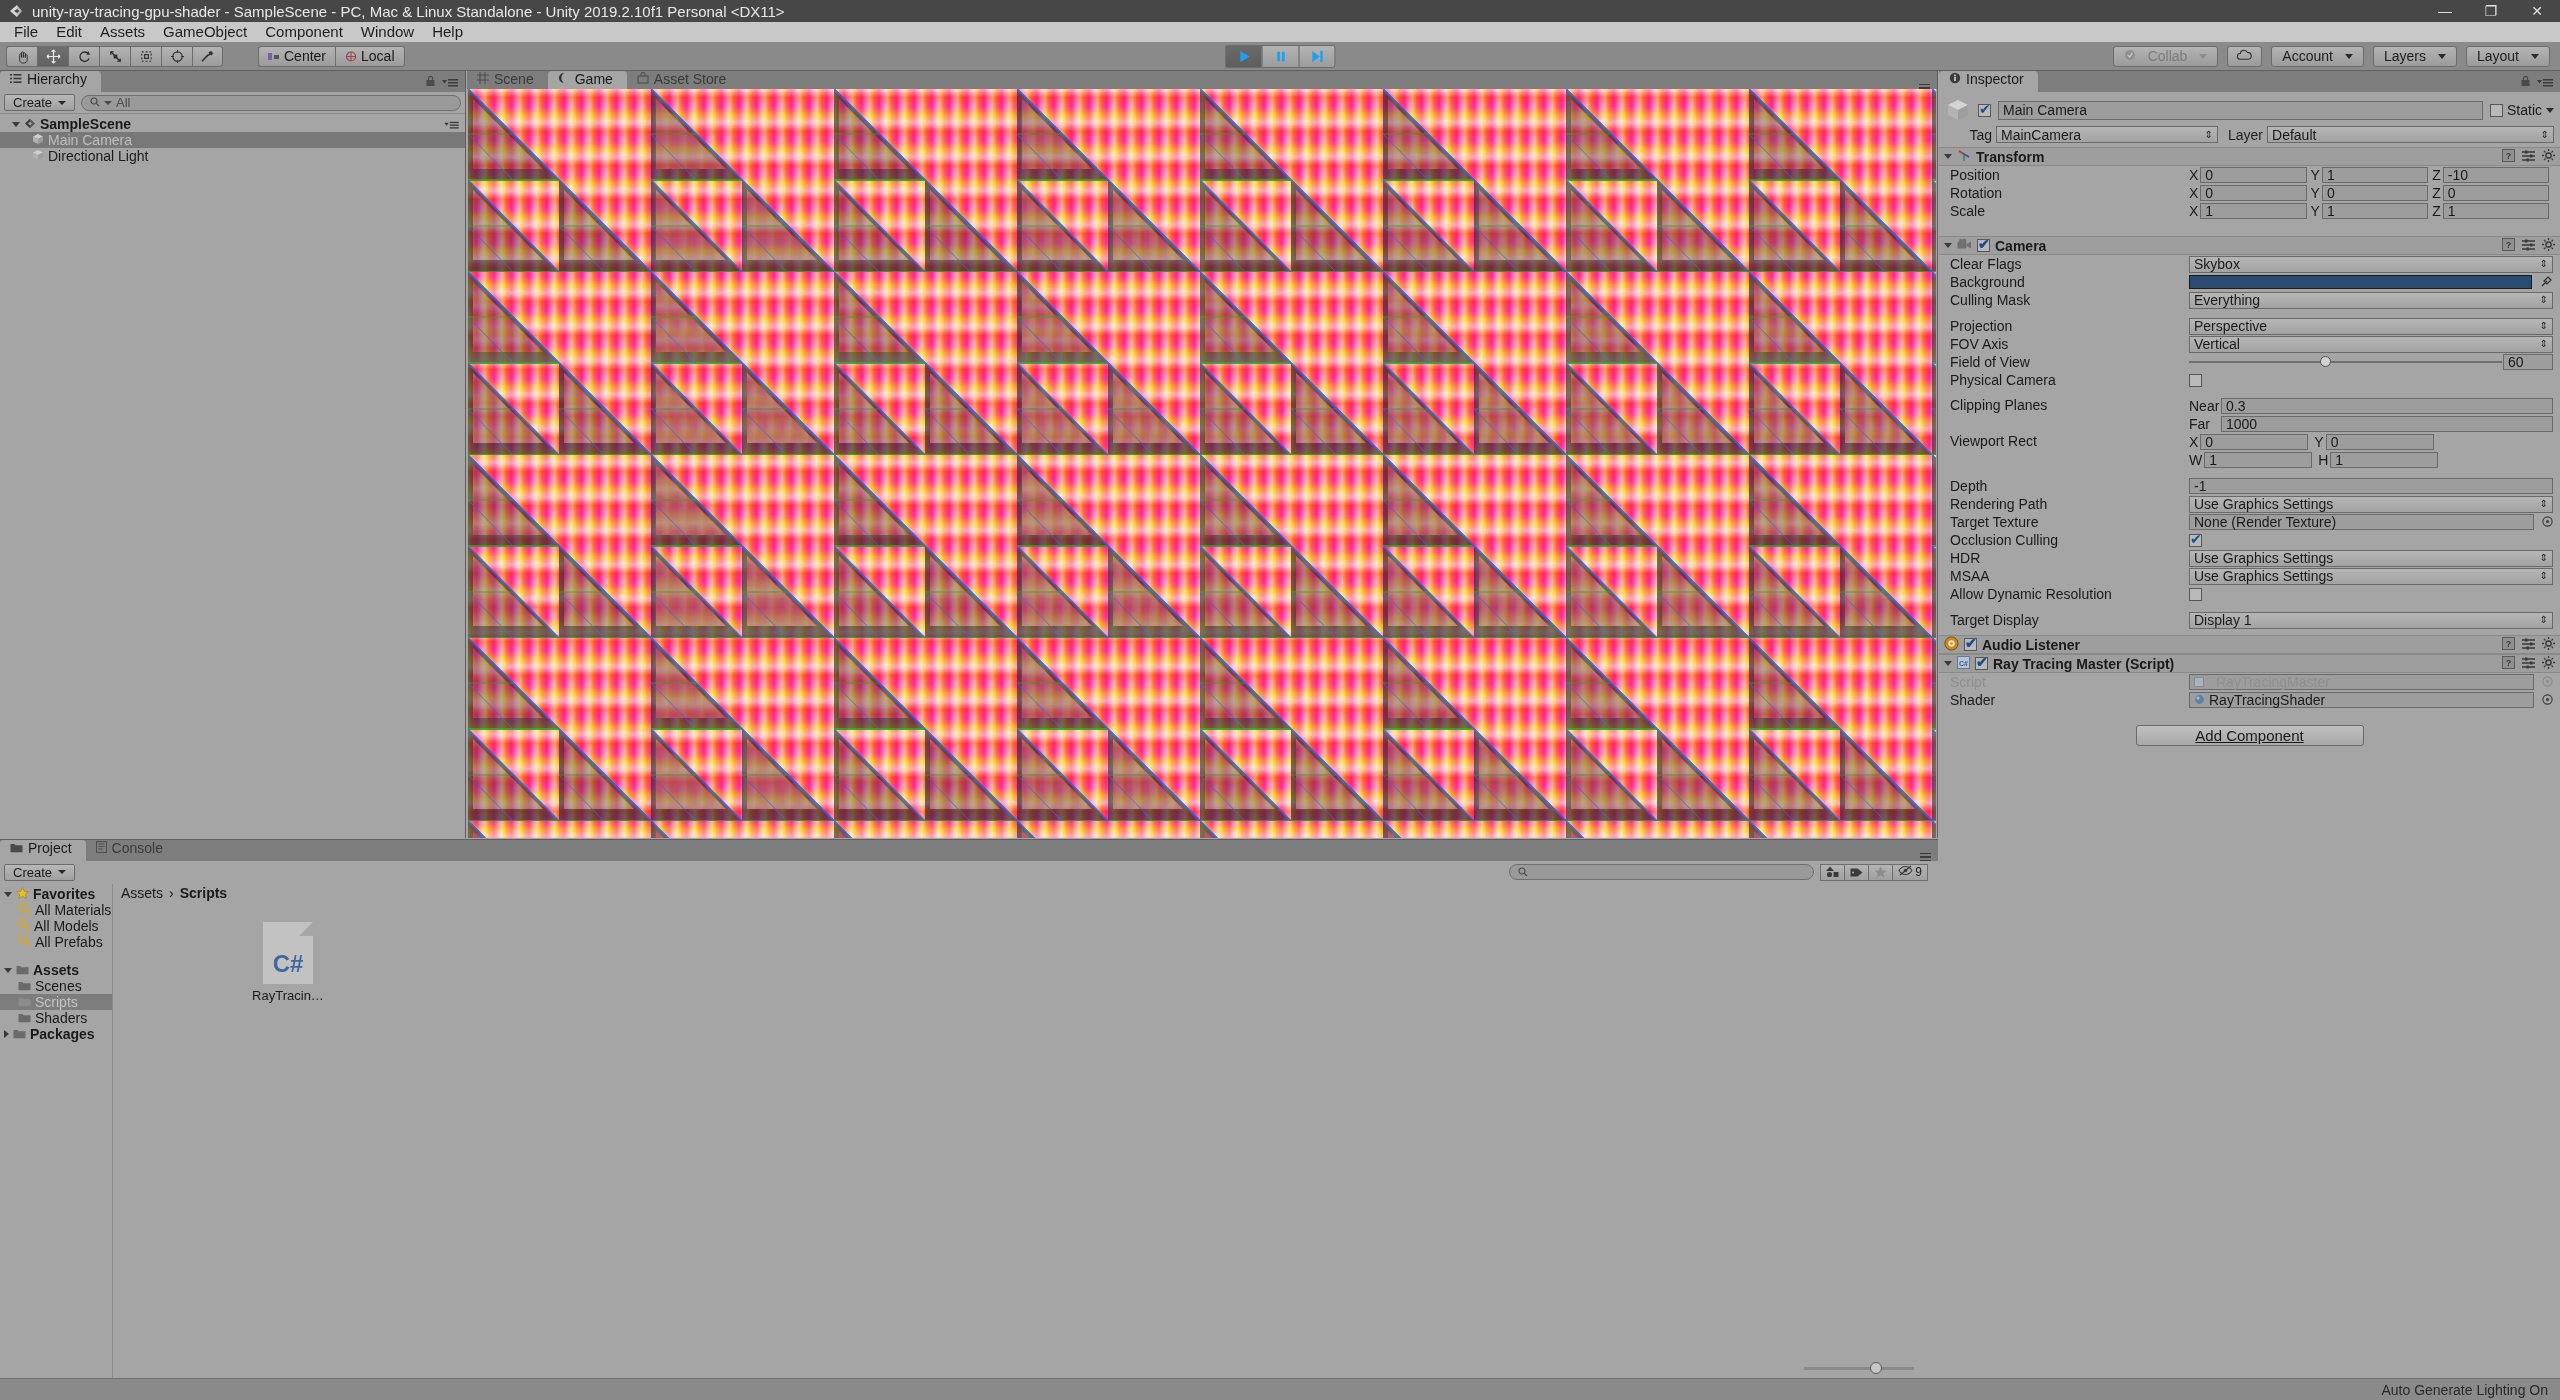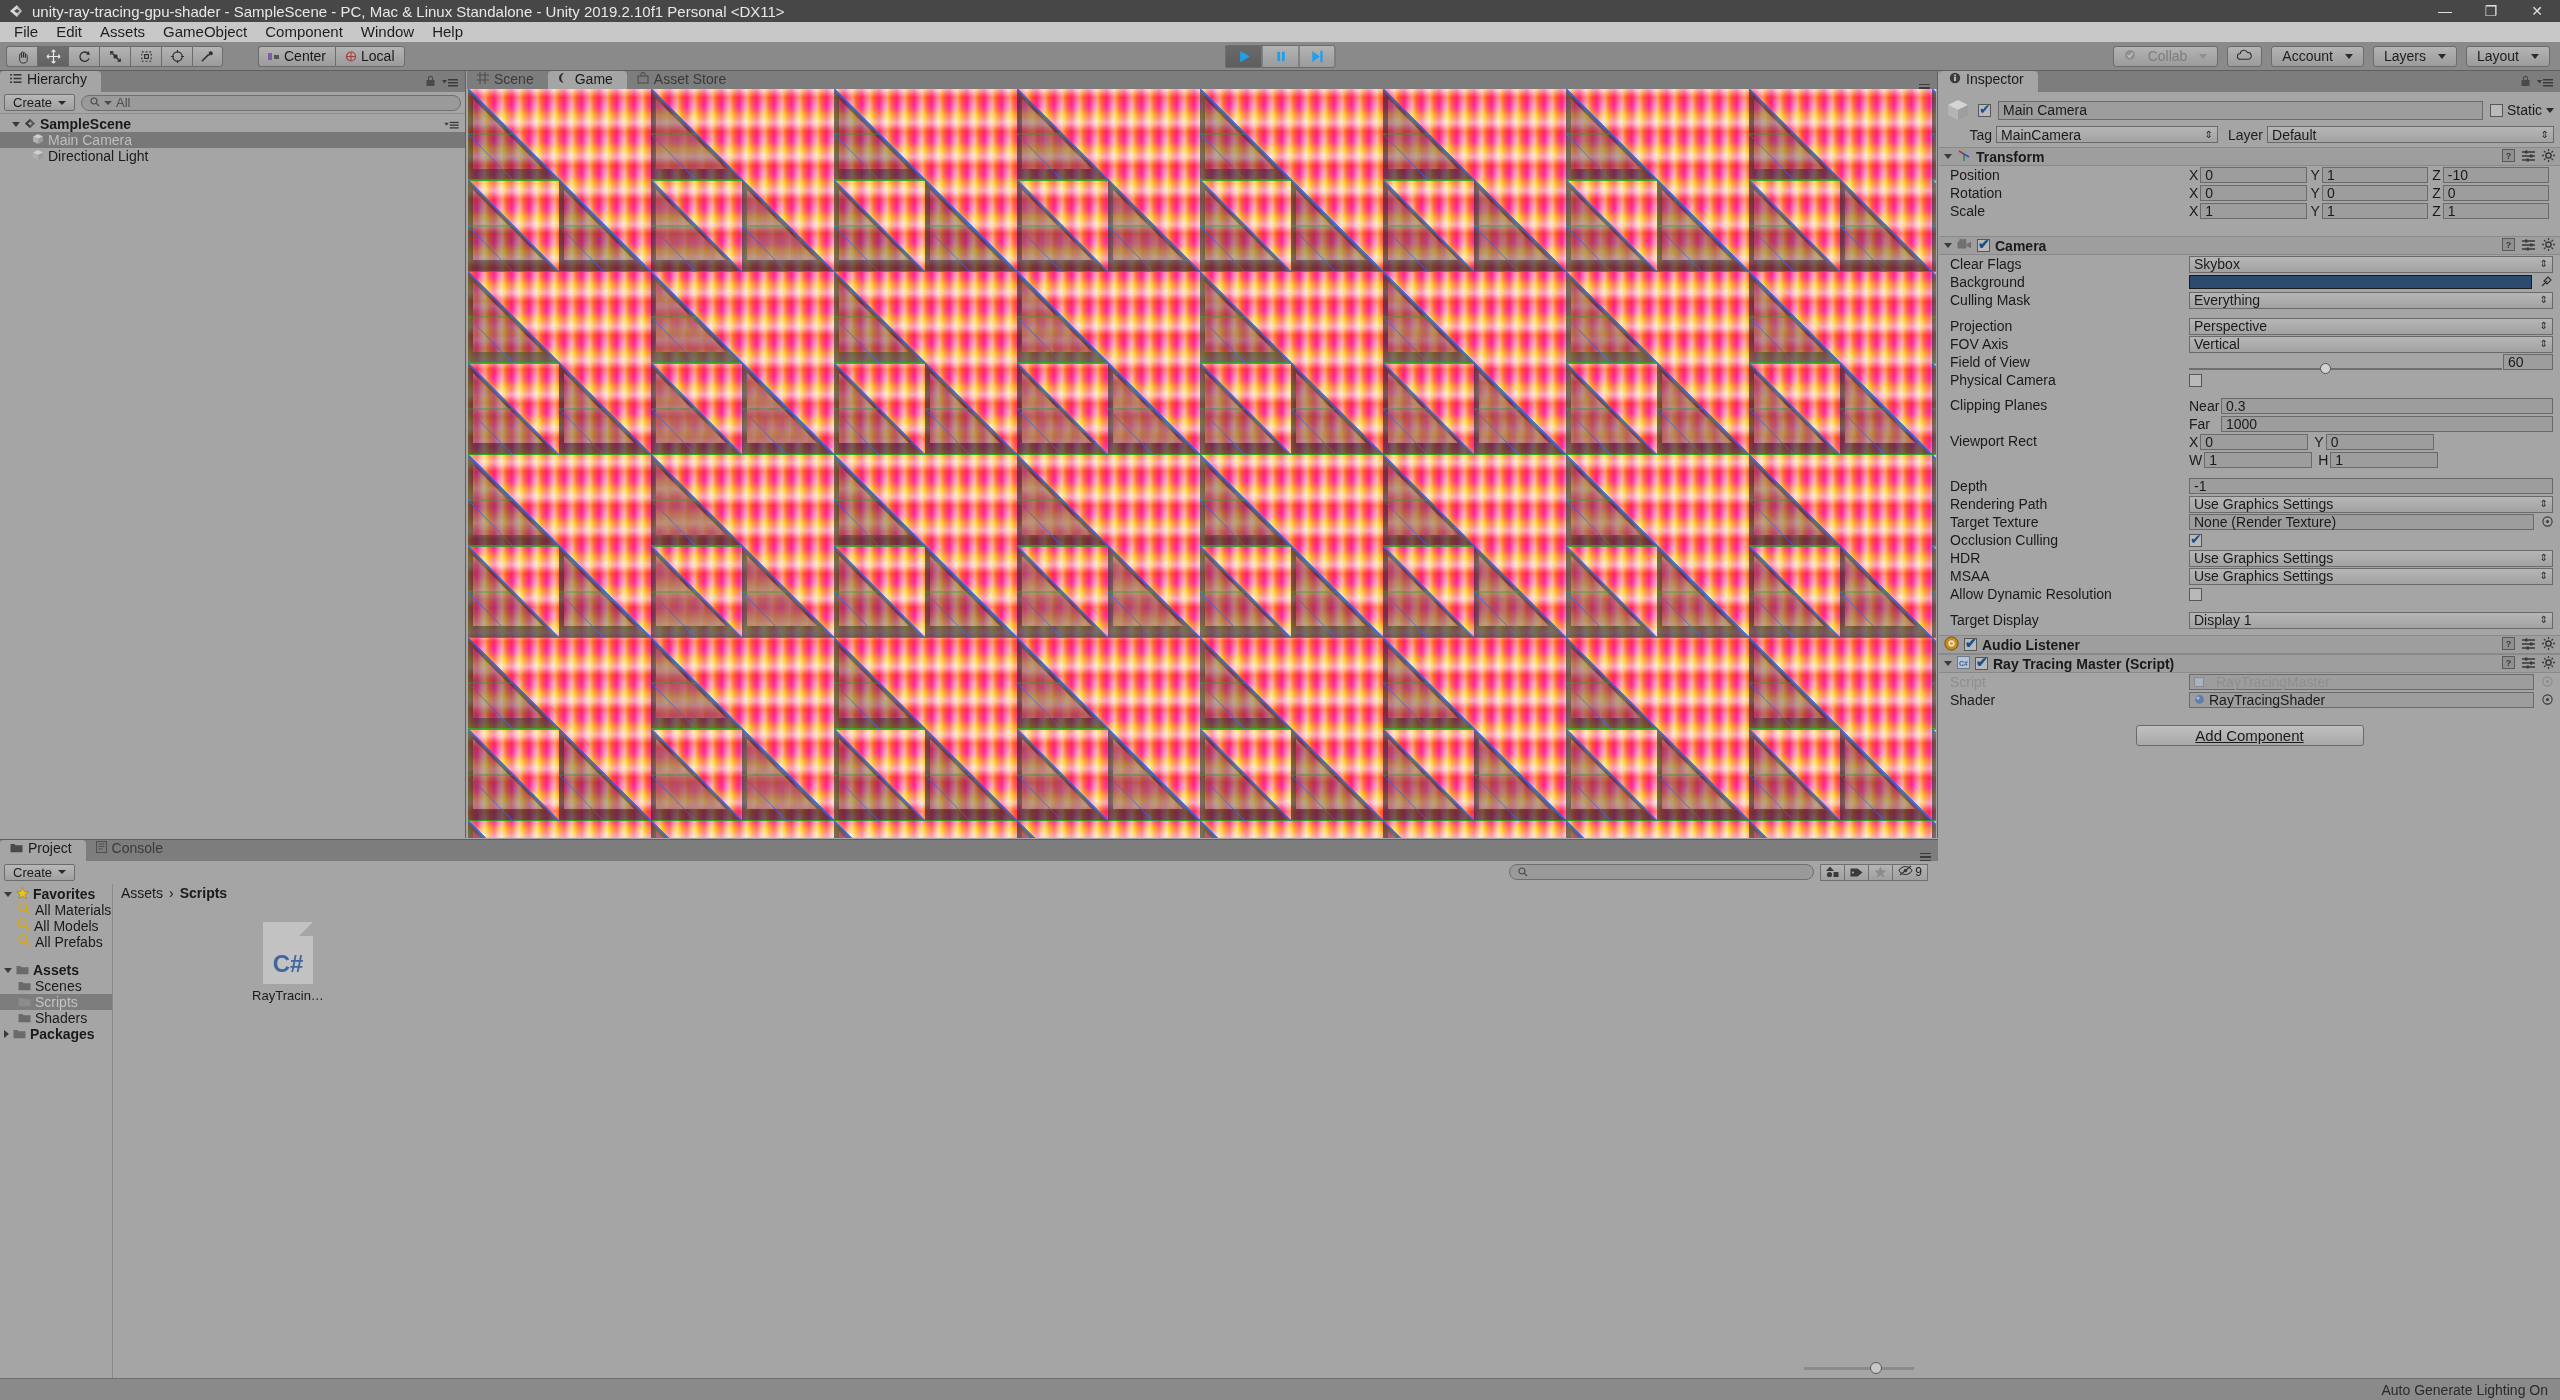--- a/index.html
+++ b/index.html
@@ -758,21 +758,21 @@
         </div>
         <div class="prow">
           <span class="plabel">FOV Axis</span>
           <div class="dd" style="flex:1">
             <span>Vertical</span>
             <span class="dd-arrows">⇕</span>
           </div>
         </div>
         <div class="prow">
           <span class="plabel">Field of View</span>
-          <div style="flex:1;display:flex;align-items:flex-end;gap:1px">
+          <div style="flex:1;display:flex;align-items:center;gap:1px">
             <div style="flex:1;height:2px;background:#6f6f6f;position:relative">
               <div style="position:absolute;left:42%;top:-5px;width:11px;height:11px;border-radius:50%;background:#d2d2d2;border:1px solid #555"></div>
             </div>
             <div class="field" style="width:50px">
               <span>60</span>
             </div>
           </div>
         </div>
         <div class="prow">
           <span class="plabel">Physical Camera</span>

